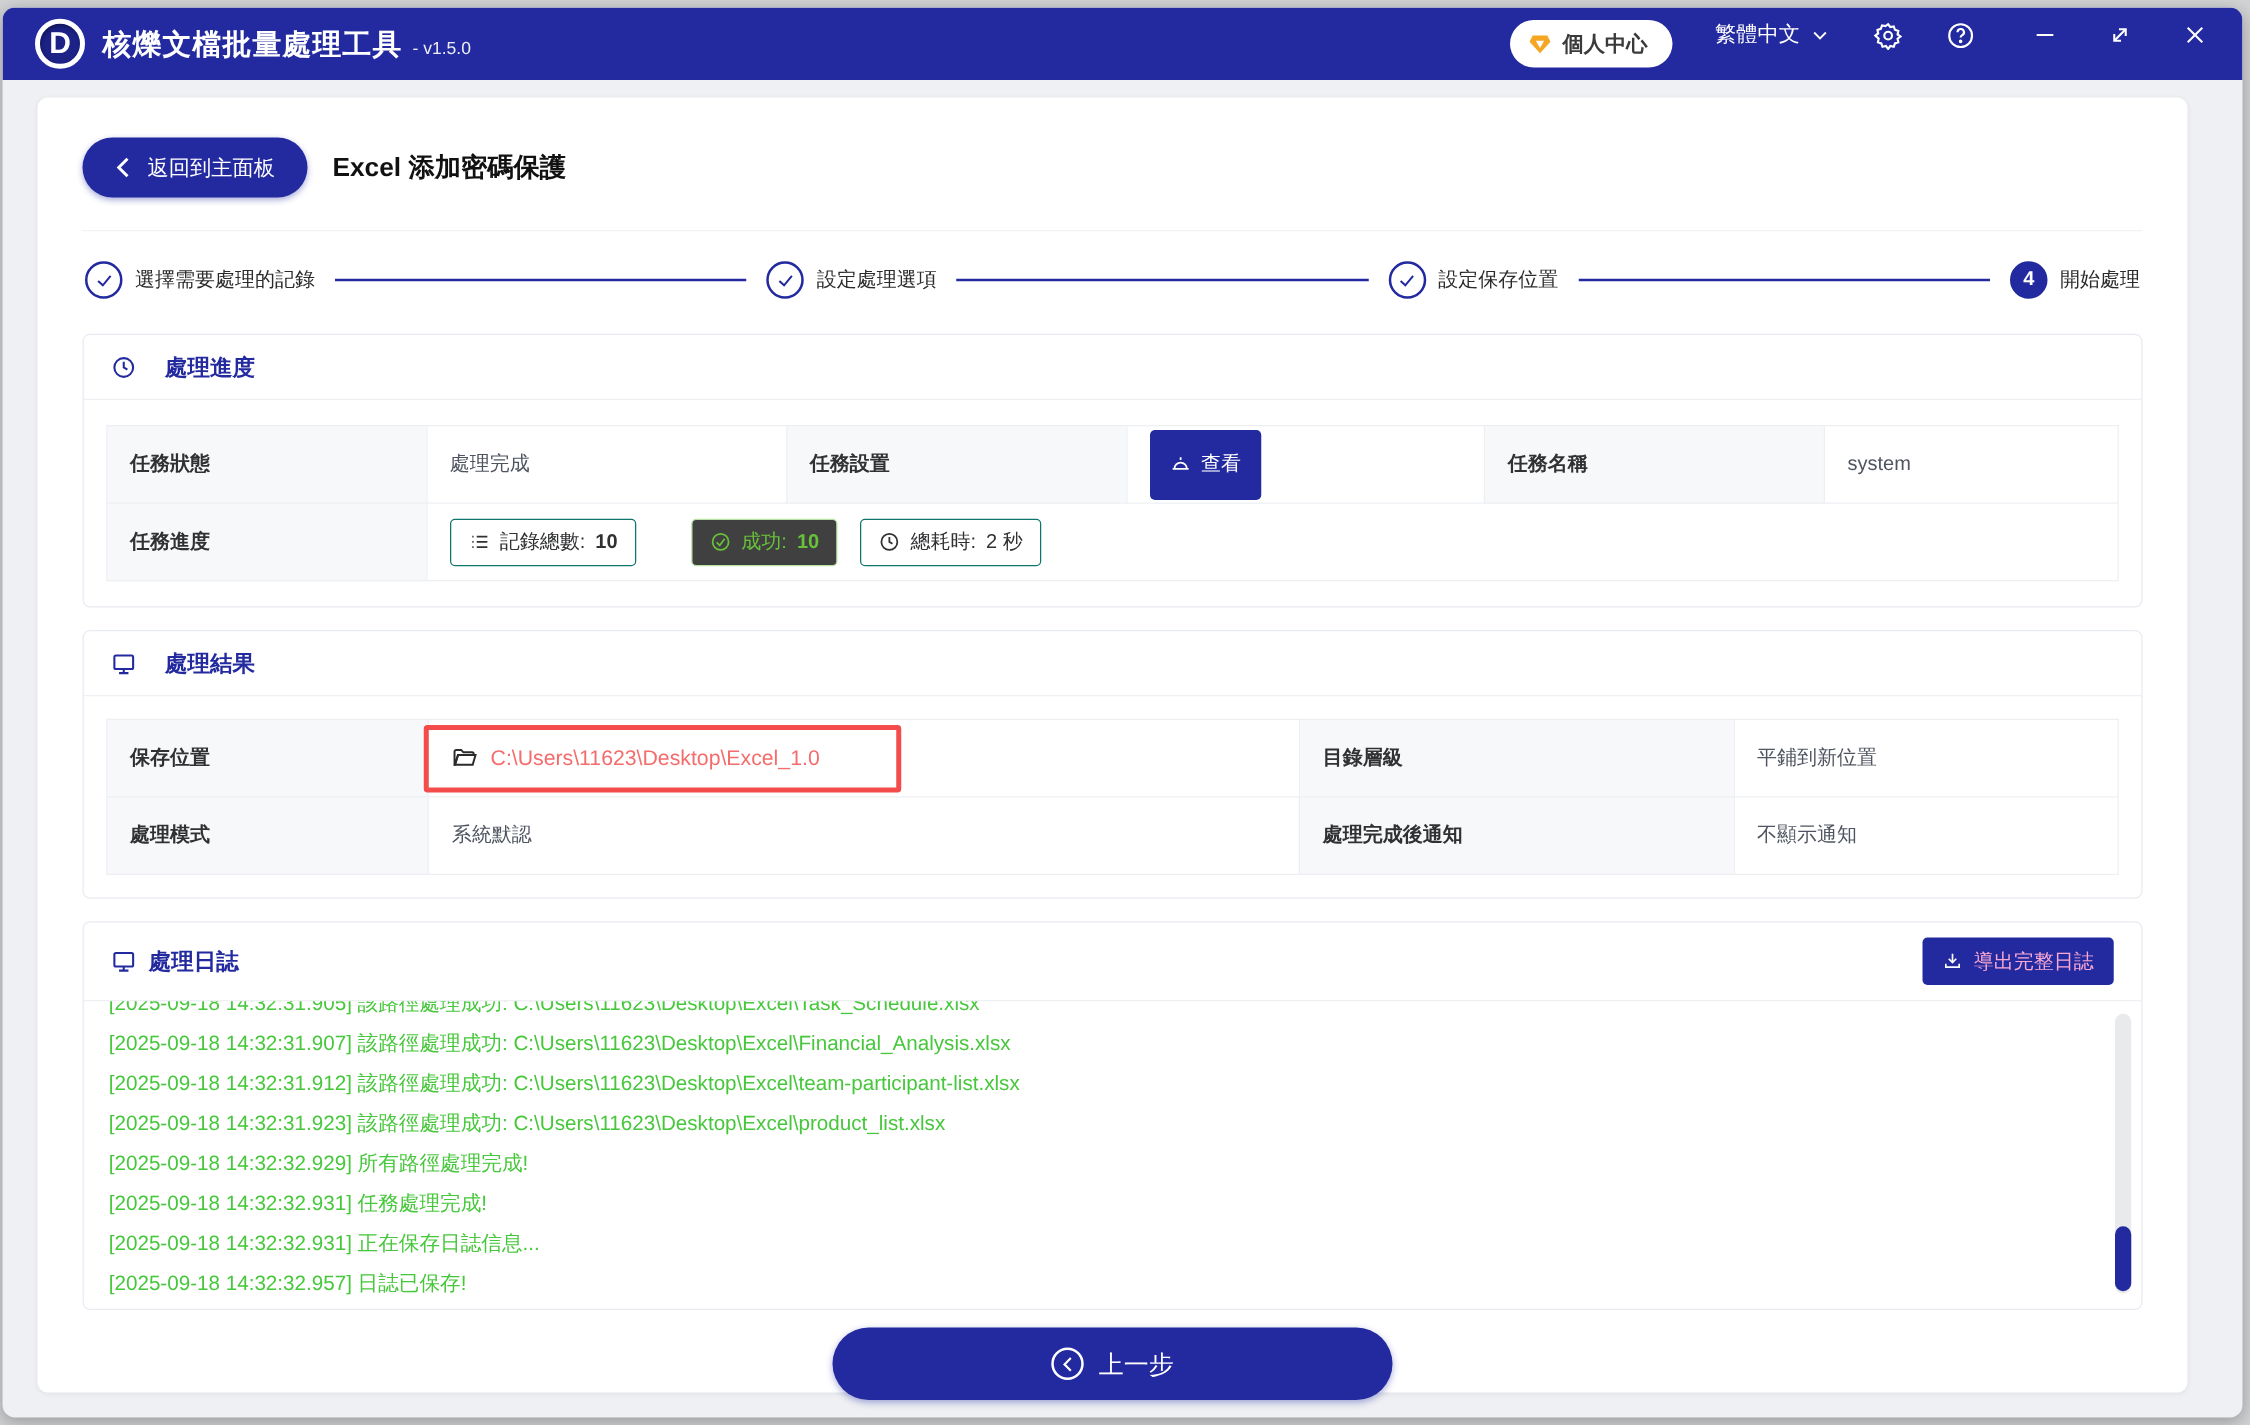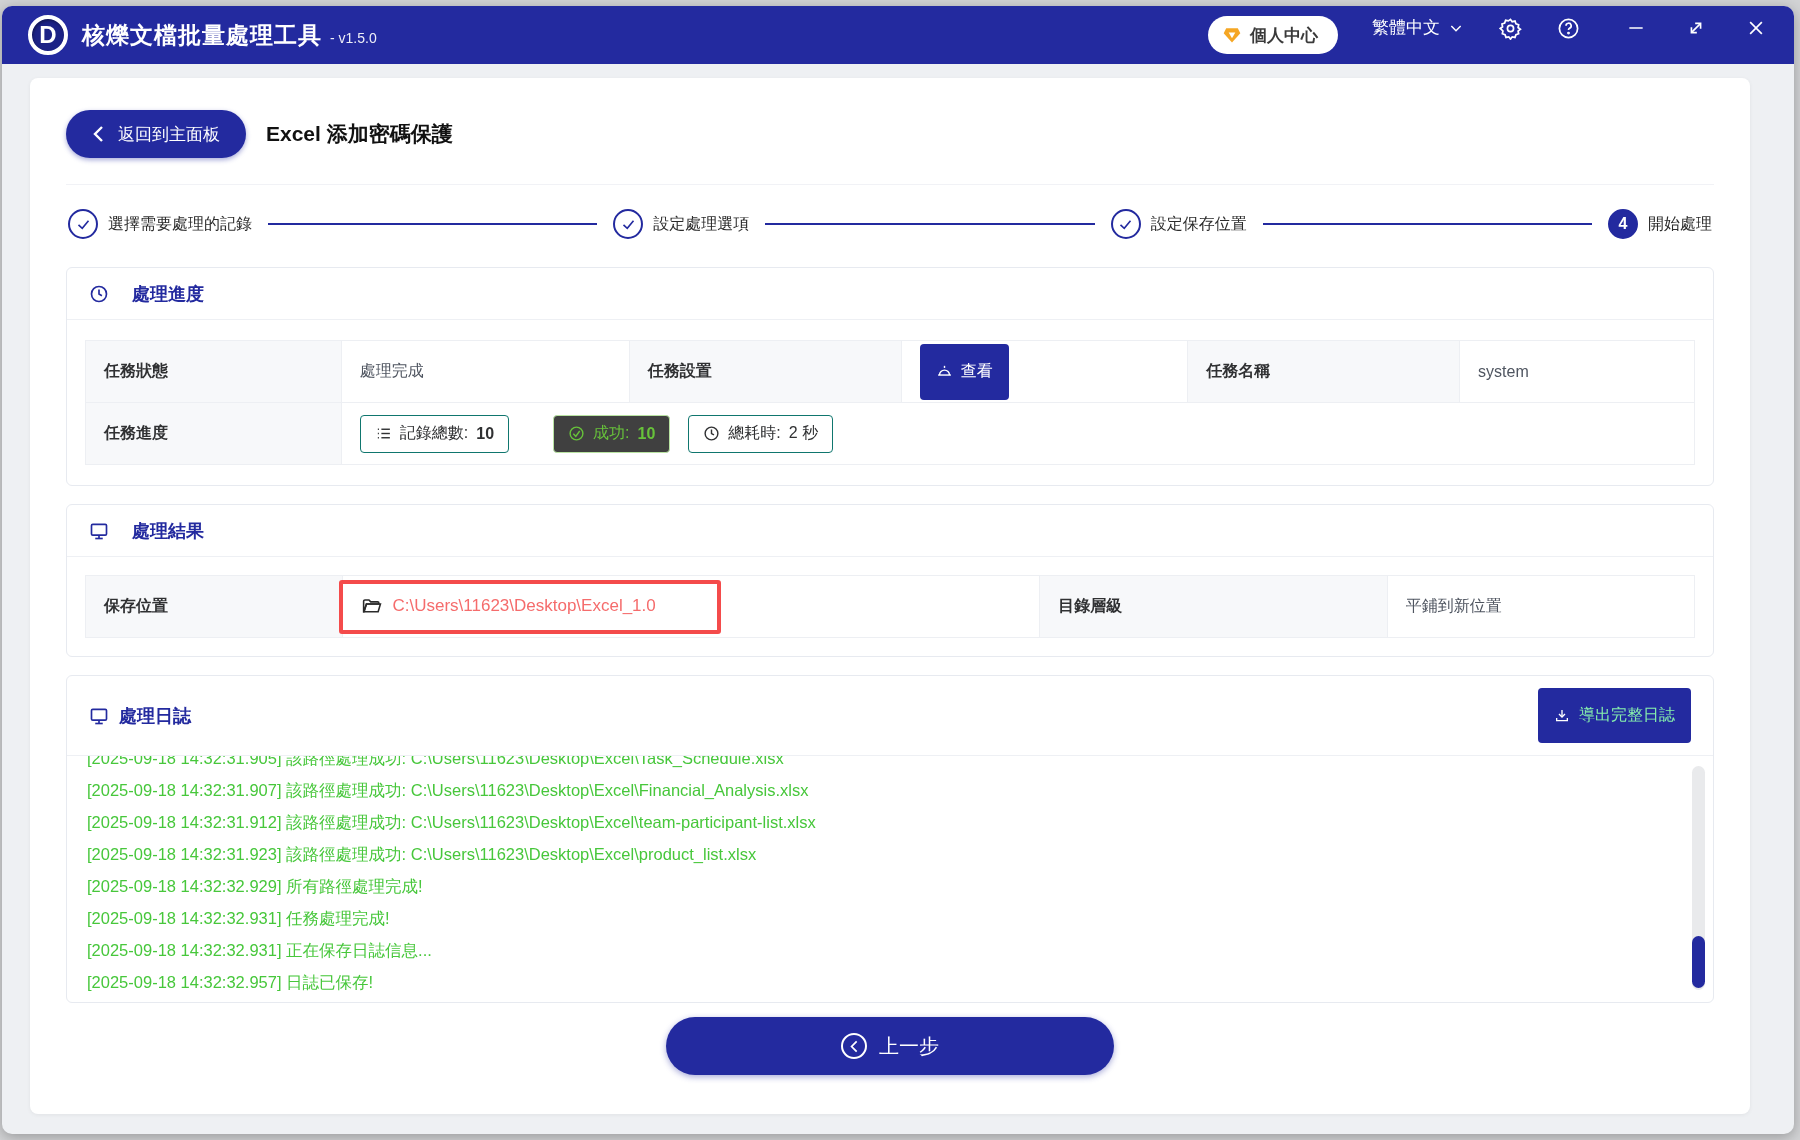--- a/index.html
+++ b/index.html
@@ -60,27 +60,27 @@
               height:56px; padding:0 16px; border-radius:4px; font-size:16px; cursor:pointer; font-family:inherit; }
 
   .badges { display:flex; align-items:center; gap:18px; }
   .badge { display:inline-flex; align-items:center; gap:8px; height:38px; padding:0 14px; border-radius:4px;
            border:1px solid #0f766e; background:#fff; font-size:16px; color:#303133; }
   .badge b { font-size:16px; }
   .badge.success { background:#404040; border-color:#b9e3a2; color:#67c23a;margin-left:26px; }
   .badge.success b { color:#67c23a; }
 
   .path-cell { position:relative; }
-  .path-wrap { display:flex; align-items:flex-start; gap:10px; color:#f56c6c; font-size:17px; }
+  .path-wrap { display:flex; align-items:center; gap:10px; color:#f56c6c; font-size:17px; }
   .red-annotation { position:absolute; left:-4px; top:4px; width:382px; height:54px;
                     border:4px solid #f44b4b; border-radius:3px; pointer-events:none; }
 
   
-  .btn-export { display:inline-flex; align-items:center; gap:9px; background:#232a9f; color:#86efac; border:none;
-                height:55px; padding:0 16px; border-radius:4px; font-size:16px; cursor:pointer; font-family:inherit;
+  .btn-export { display:inline-flex; align-items:center; gap:9px; background:#232a9f; color:#f9a8d4; border:none;
+                height:38px; padding:0 16px; border-radius:4px; font-size:16px; cursor:pointer; font-family:inherit;
                 font-weight:normal; }
   .log-box { position:relative; height:246px; overflow:hidden; padding:0 20px; }
   .log-lines { margin-top:-14px; }
   .log-line { color:#47c73b; font-size:16.5px; line-height:32px; white-space:nowrap; }
   .scroll-track { position:absolute; right:8px; top:10px; bottom:12px; width:13px; background:#e9eaec; border-radius:7px; }
   .scroll-thumb { position:absolute; left:0; bottom:2px; width:13px; height:52px; background:#232a9f; border-radius:7px; cursor:pointer; }
 
   
   .footer { display:flex; justify-content:center; padding-top:14px; }
   .btn-prev { display:flex; align-items:center; justify-content:center; gap:12px; width:448px; height:58px;
@@ -324,20 +324,26 @@
                       <path d="M6.2 9.2h16l-2.6 8.8H3.4z"></path>
                     </svg>
                   </span>
                   <span>C:\Users\11623\Desktop\Excel_1.0</span>
                 </div>
                 <div class="red-annotation"></div>
               </td>
               <td class="lbl">目錄層級</td>
               <td class="val">平鋪到新位置</td>
             </tr>
+            <tr>
+              <td class="lbl">處理模式</td>
+              <td class="val">系統默認</td>
+              <td class="lbl">處理完成後通知</td>
+              <td class="val">不顯示通知</td>
+            </tr>
           </tbody>
             </table>
         </div>
       </section>
 
       <section class="panel" style="margin-bottom:0;">
         <div class="panel-header" style="justify-content:space-between;">
           <span style="display:flex; align-items:center; gap:10px;">
             <span>
               <svg width="20" height="20" viewBox="0 0 24 24" fill="none" stroke="#232a9f" stroke-width="2">

